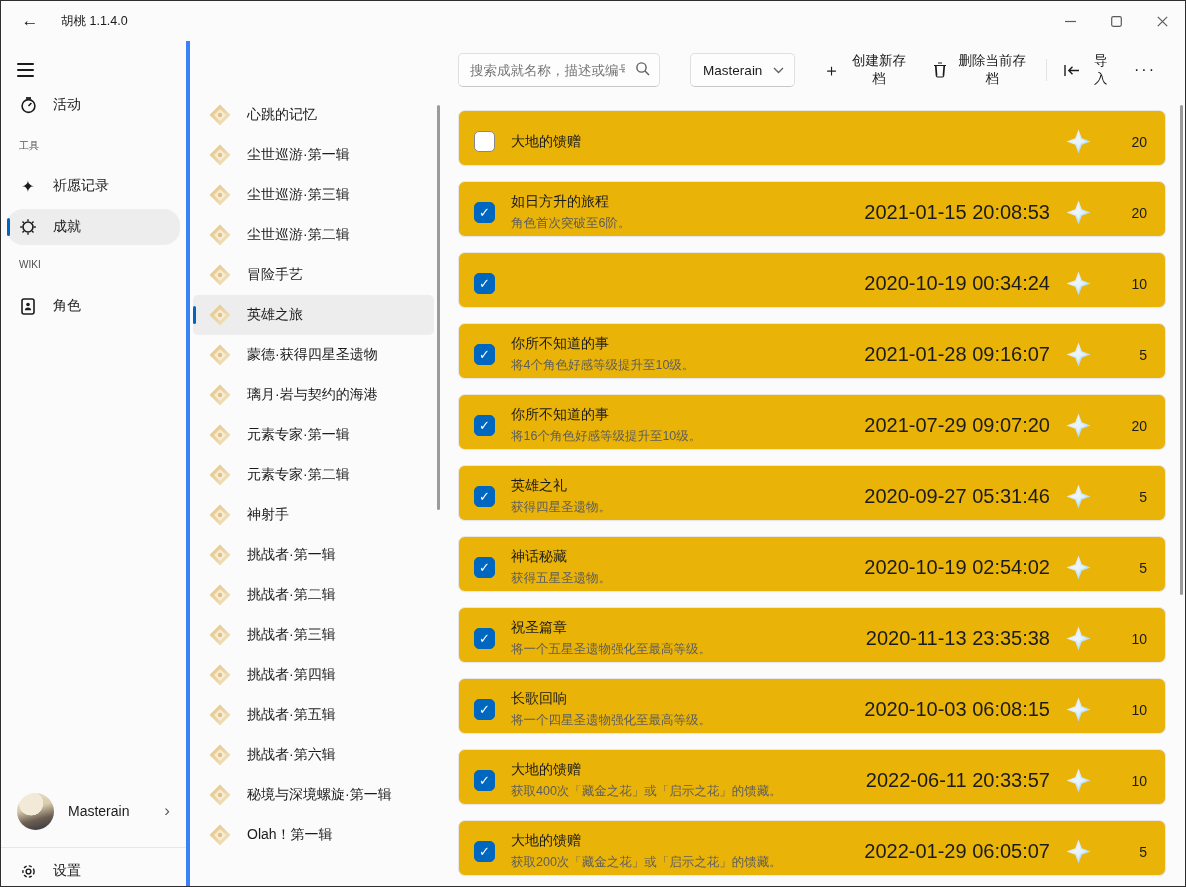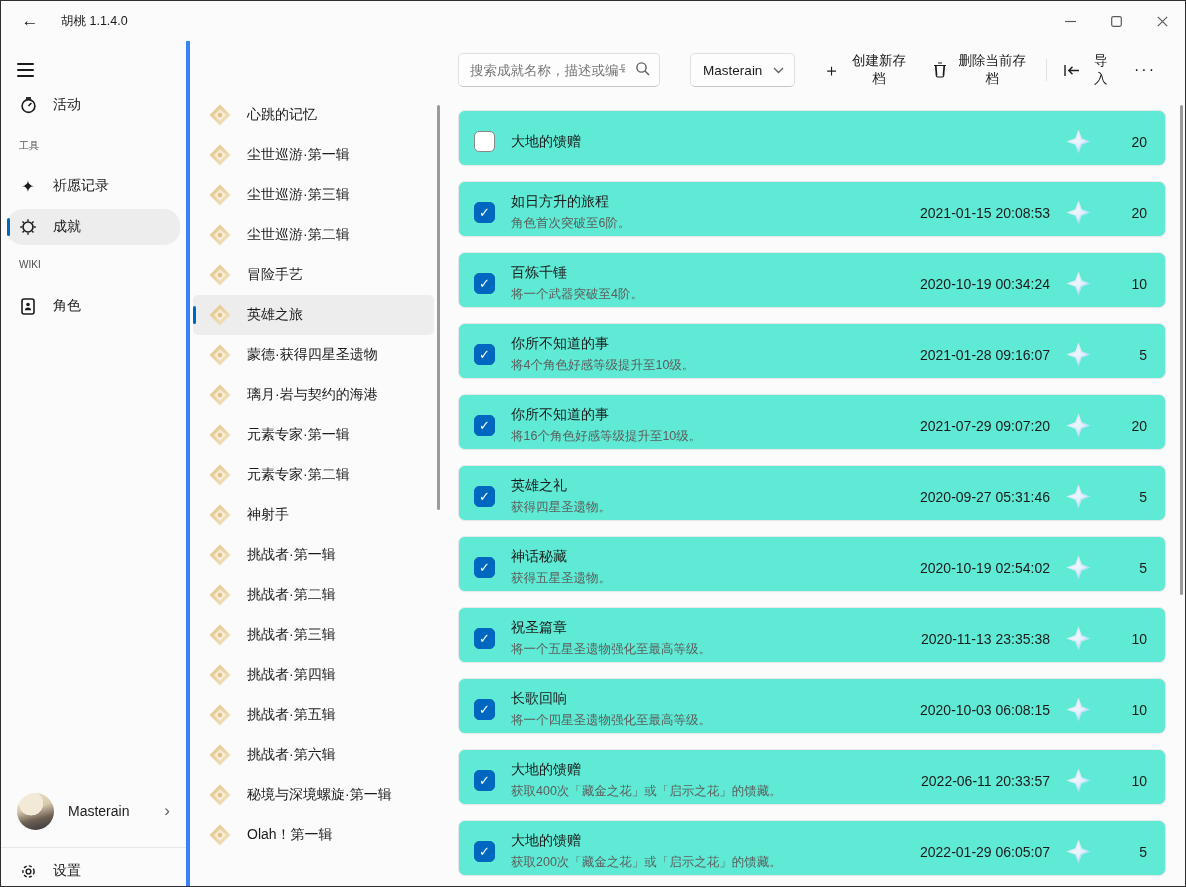--- a/index.html
+++ b/index.html
@@ -70,31 +70,31 @@
   .tool-btn { height:34px; display:flex; align-items:center; gap:9px; padding:0 10px;
     border-radius:5px; font-size:13.5px; color:#1b1b1b; background:transparent; border:none;
     font-family:inherit; }
   .btn-create { margin-left:18px; }
   .btn-delete { margin-left:4px; }
   .toolbar-sep { width:1px; height:22px; background:#e3e3e3; margin:0 6px 0 8px; }
   .btn-more { margin-left:auto; padding:0 12px; letter-spacing:2px; font-size:16px; }
   .plus-glyph { font-size:17px; font-weight:400; line-height:1; }
   
   .ach-list { position:absolute; top:69px; left:0; right:2px; display:flex; flex-direction:column; gap:15px; }
-  .ach-card { height:56px; background:#5eead4; border:1px solid #e8e8e8; border-radius:7px;
+  .ach-card { height:56px; background:#eab308; border:1px solid #e8e8e8; border-radius:7px;
     display:flex; align-items:center; padding:7px 18px 0 15px; box-shadow:0 1px 2px rgba(0,0,0,.02); }
   .ach-check { width:21px; height:21px; border:1px solid #898989; border-radius:5px; background:#fff;
     flex:0 0 auto; position:relative; }
   .ach-card.checked .ach-check { background:#0067c0; border-color:#0067c0; }
   .ach-card.checked .ach-check::after { content:"✓"; position:absolute; left:0; top:0; width:100%;
     height:100%; display:flex; align-items:center; justify-content:center; color:#fff; font-size:13px; }
   .ach-text { margin-left:16px; min-width:0; }
   .ach-title { font-size:14px; }
   .ach-desc { font-size:12.5px; color:#5d5d5d; margin-top:4px; }
-  .ach-date { margin-left:auto; font-size:14px; white-space:nowrap; }
+  .ach-date { margin-left:auto; font-size:20px; white-space:nowrap; }
   .gem { width:25px; height:25px; margin:0 14px 0 16px; flex:0 0 auto; }
   .ach-points { width:22px; text-align:right; font-size:14px;margin-left:20px; }
   svg { display:block; }
 </style>
 </head>
 <body>
 
 <svg width="0" height="0" style="position:absolute">
   <defs>
     <linearGradient id="pg" x1="0" y1="0" x2="1" y2="1">
@@ -496,24 +496,20 @@
           <svg width="25" height="25" viewBox="0 0 24 24">
             <path d="M12 0.5L15.1 8.9 23.5 12 15.1 15.1 12 23.5 8.9 15.1 0.5 12 8.9 8.9Z" fill="url(#pg)"></path>
             <path d="M12 4.5L13.9 10.1 19.5 12 13.9 13.9 12 19.5 10.1 13.9 4.5 12 10.1 10.1Z" fill="#ffffff" opacity="0.45"></path>
           </svg>
         </span>
         <span class="ach-points">20</span>
       </div>
 
       <div class="ach-card checked">
         <span class="ach-check"></span>
-        <div class="ach-text">
-          <div class="ach-title">百炼千锤</div>
-          <div class="ach-desc">将一个武器突破至4阶。</div>
-        </div>
         <span class="ach-date">2020-10-19 00:34:24</span>
         <span class="gem">
           <svg width="25" height="25" viewBox="0 0 24 24">
             <path d="M12 0.5L15.1 8.9 23.5 12 15.1 15.1 12 23.5 8.9 15.1 0.5 12 8.9 8.9Z" fill="url(#pg)"></path>
             <path d="M12 4.5L13.9 10.1 19.5 12 13.9 13.9 12 19.5 10.1 13.9 4.5 12 10.1 10.1Z" fill="#ffffff" opacity="0.45"></path>
           </svg>
         </span>
         <span class="ach-points">10</span>
       </div>
 

